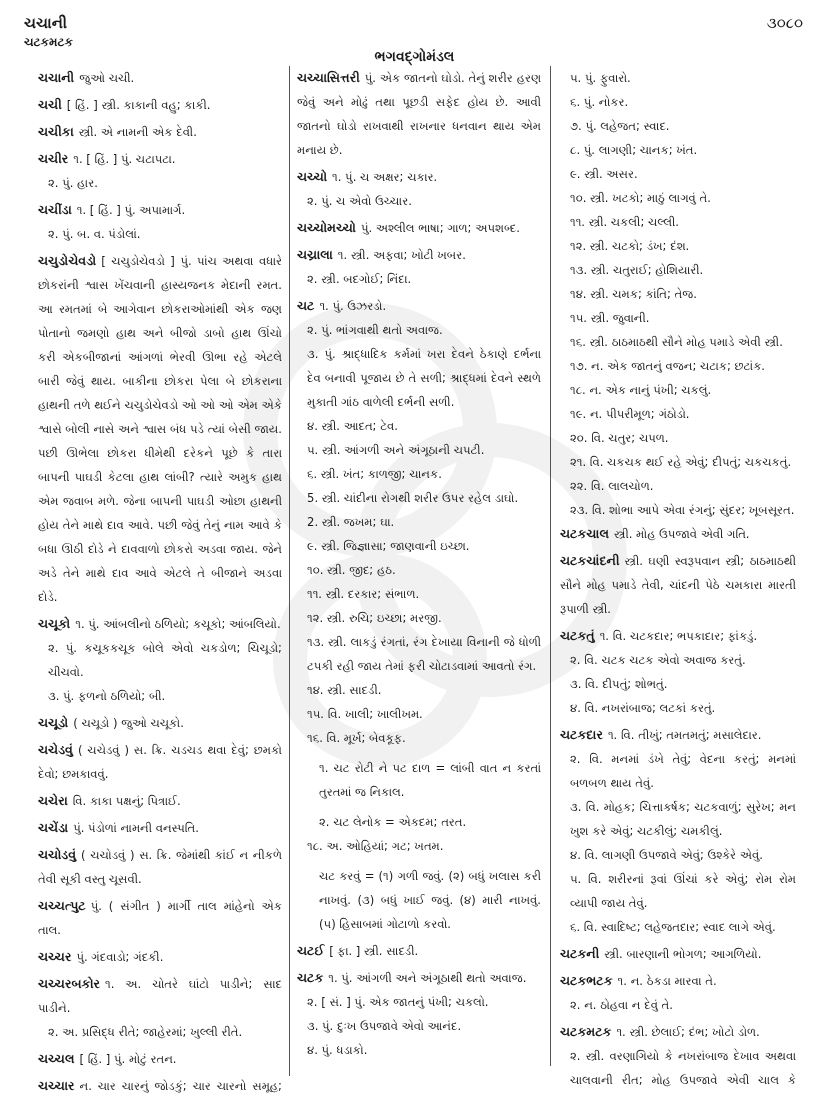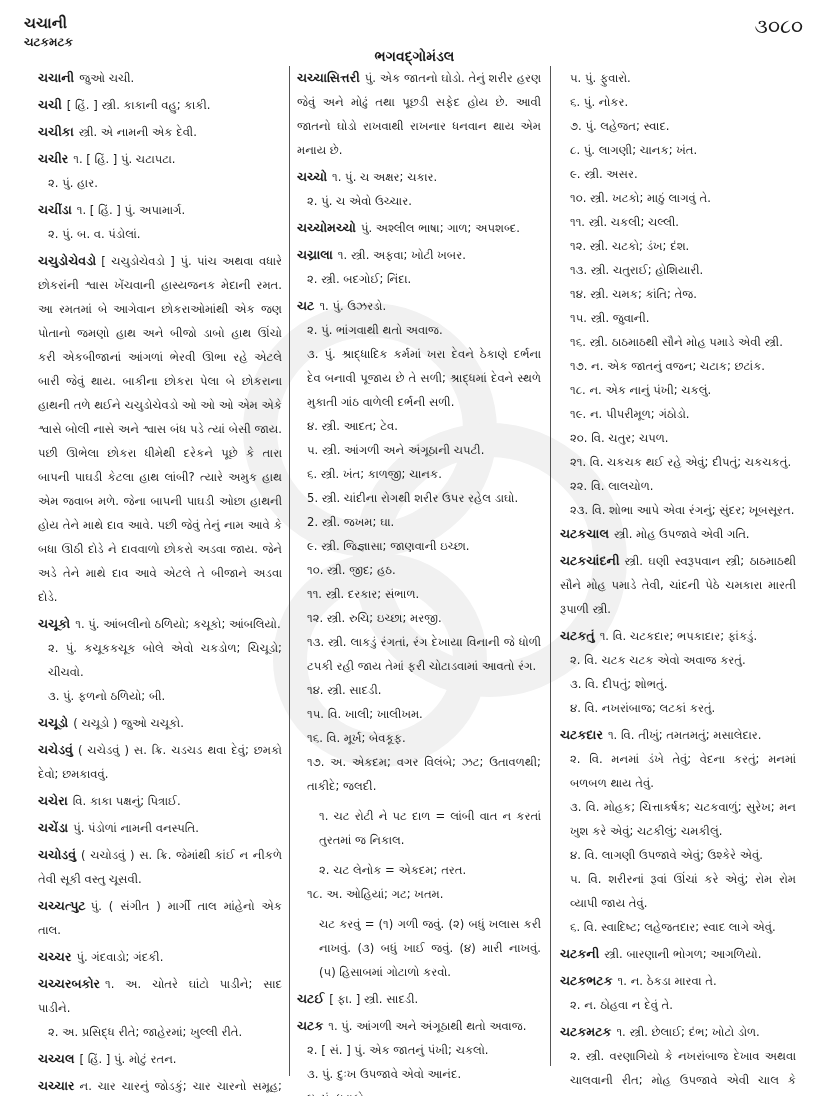--- a/index.html
+++ b/index.html
@@ -6,21 +6,21 @@
   body {
     width: 825px; height: 1096px; background: #ffffff; position: relative; overflow: hidden;
     font-family: "DejaVu Sans", sans-serif; color: #1a1a1a;
   }
   .watermark { position: absolute; left: 220px; top: 260px; width: 420px; height: 520px; pointer-events: none; }
   .header { position: absolute; top: 14px; left: 24px; right: 20px; height: 42px; }
   .hdr-left { position: absolute; left: 0; top: 0; font-weight: bold; font-size: 15px; line-height: 19px; }
   .hdr-left div { white-space: nowrap; }
   .hdr-left .sub { font-size: 12px; }
   .hdr-center { position: absolute; left: 0; right: 0; top: 0; text-align: center; font-size: 14px; font-weight: bold; margin-top: 34px; }
-  .hdr-right { position: absolute; right: 2px; top: 0; font-size: 20px; }
+  .hdr-right { position: absolute; right: 2px; top: 0; font-size: 15px; }
   .col { position: absolute; top: 66px; bottom: 22px; font-size: 11.6px; line-height: 24px; }
   .col1 { left: 38px; width: 244px; }
   .col2 { left: 297px; width: 244px; }
   .col3 { left: 560px; width: 236px; }
   .divider { position: absolute; top: 66px; width: 1px; background: #555; }
   .div1 { left: 289px; height: 1010px; }
   .div2 { left: 550px; height: 1000px; }
   .entry { margin: 0 0 3px 0; text-align: justify; }
   .hw { font-weight: bold; font-size: 12.6px; margin-right: 5px; }
   .def { }
@@ -133,21 +133,20 @@
       <div class="sense">5. સ્ત્રી. ચાંદીના રોગથી શરીર ઉપર રહેલ ડાઘો.</div>
       <div class="sense">2. સ્ત્રી. જખમ; ઘા.</div>
       <div class="sense">૯. સ્ત્રી. જિજ્ઞાસા; જાણવાની ઇચ્છા.</div>
       <div class="sense">૧૦. સ્ત્રી. જીદ; હઠ.</div>
       <div class="sense">૧૧. સ્ત્રી. દરકાર; સંભાળ.</div>
       <div class="sense">૧૨. સ્ત્રી. રુચિ; ઇચ્છા; મરજી.</div>
       <div class="sense">૧૩. સ્ત્રી. લાકડું રંગતાં, રંગ દેખાયા વિનાની જે ધોળી ટપકી રહી જાય તેમાં ફરી ચોટાડવામાં આવતો રંગ.</div>
       <div class="sense">૧૪. સ્ત્રી. સાદડી.</div>
       <div class="sense">૧૫. વિ. ખાલી; ખાલીખમ.</div>
       <div class="sense">૧૬. વિ. મૂર્ખ; બેવકૂફ.</div>
-      <div class="sense">૧૭. અ. એકદમ; વગર વિલંબે; ઝટ; ઉતાવળથી; તાકીદે; જલદી.</div>
       <div class="sense deep">૧. ચટ રોટી ને પટ દાળ = લાંબી વાત ન કરતાં તુરતમાં જ નિકાલ.</div>
       <div class="sense deep">૨. ચટ લેનોક = એકદમ; તરત.</div>
       <div class="sense">૧૮. અ. ઓહિયાં; ગટ; ખતમ.</div>
       <div class="sense deep">ચટ કરવું = (૧) ગળી જવું. (૨) બધું ખલાસ કરી નાખવું. (૩) બધું ખાઈ જવું. (૪) મારી નાખવું. (૫) હિસાબમાં ગોટાળો કરવો.</div>
     </div>
     <div class="entry">
       <div><span class="hw">ચટઈ</span><span class="def">[ ફા. ] સ્ત્રી. સાદડી.</span></div>
     </div>
     <div class="entry">
       <div><span class="hw">ચટક</span><span class="def">૧. પું. આંગળી અને અંગૂઠાથી થતો અવાજ.</span></div>

